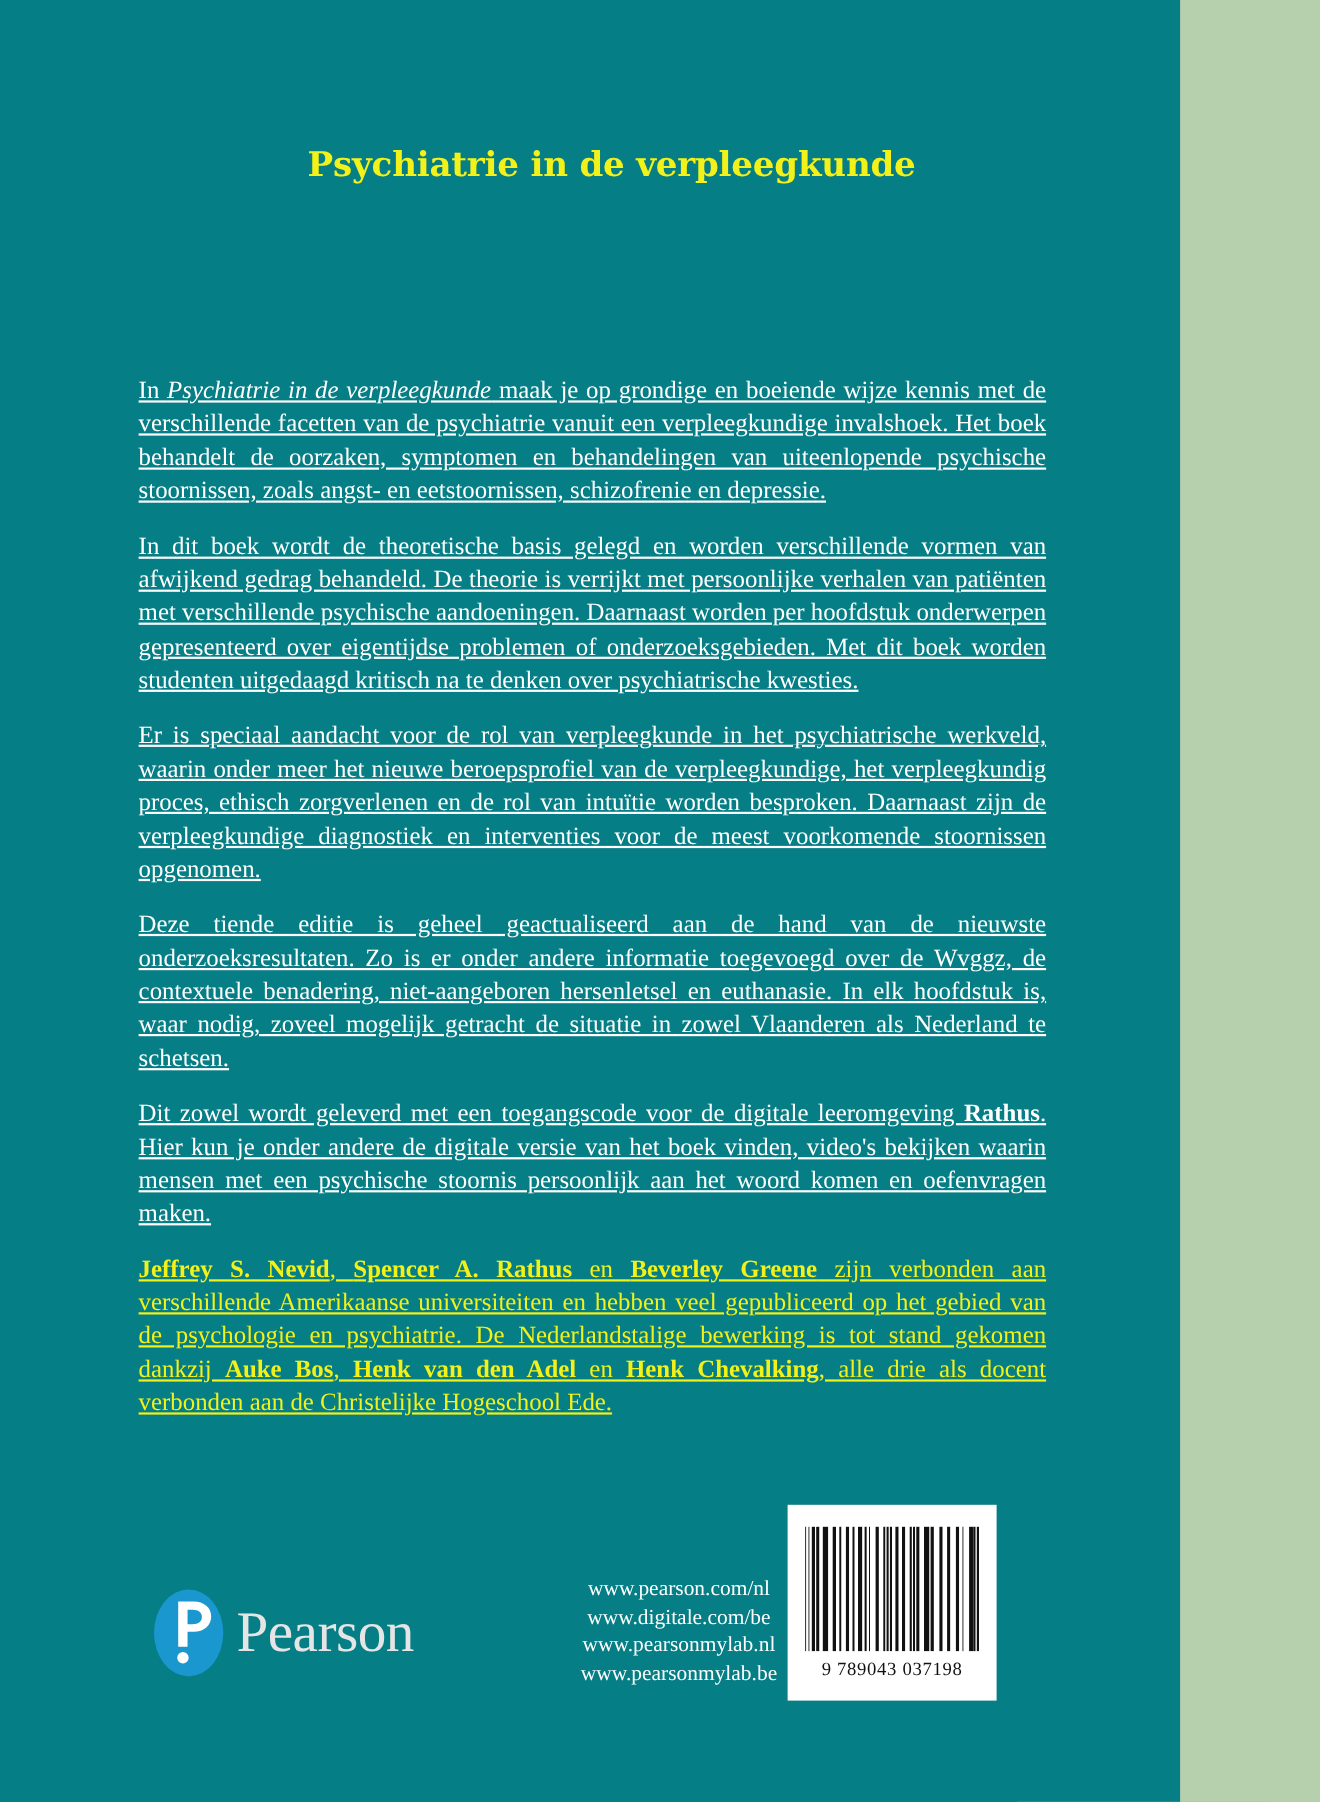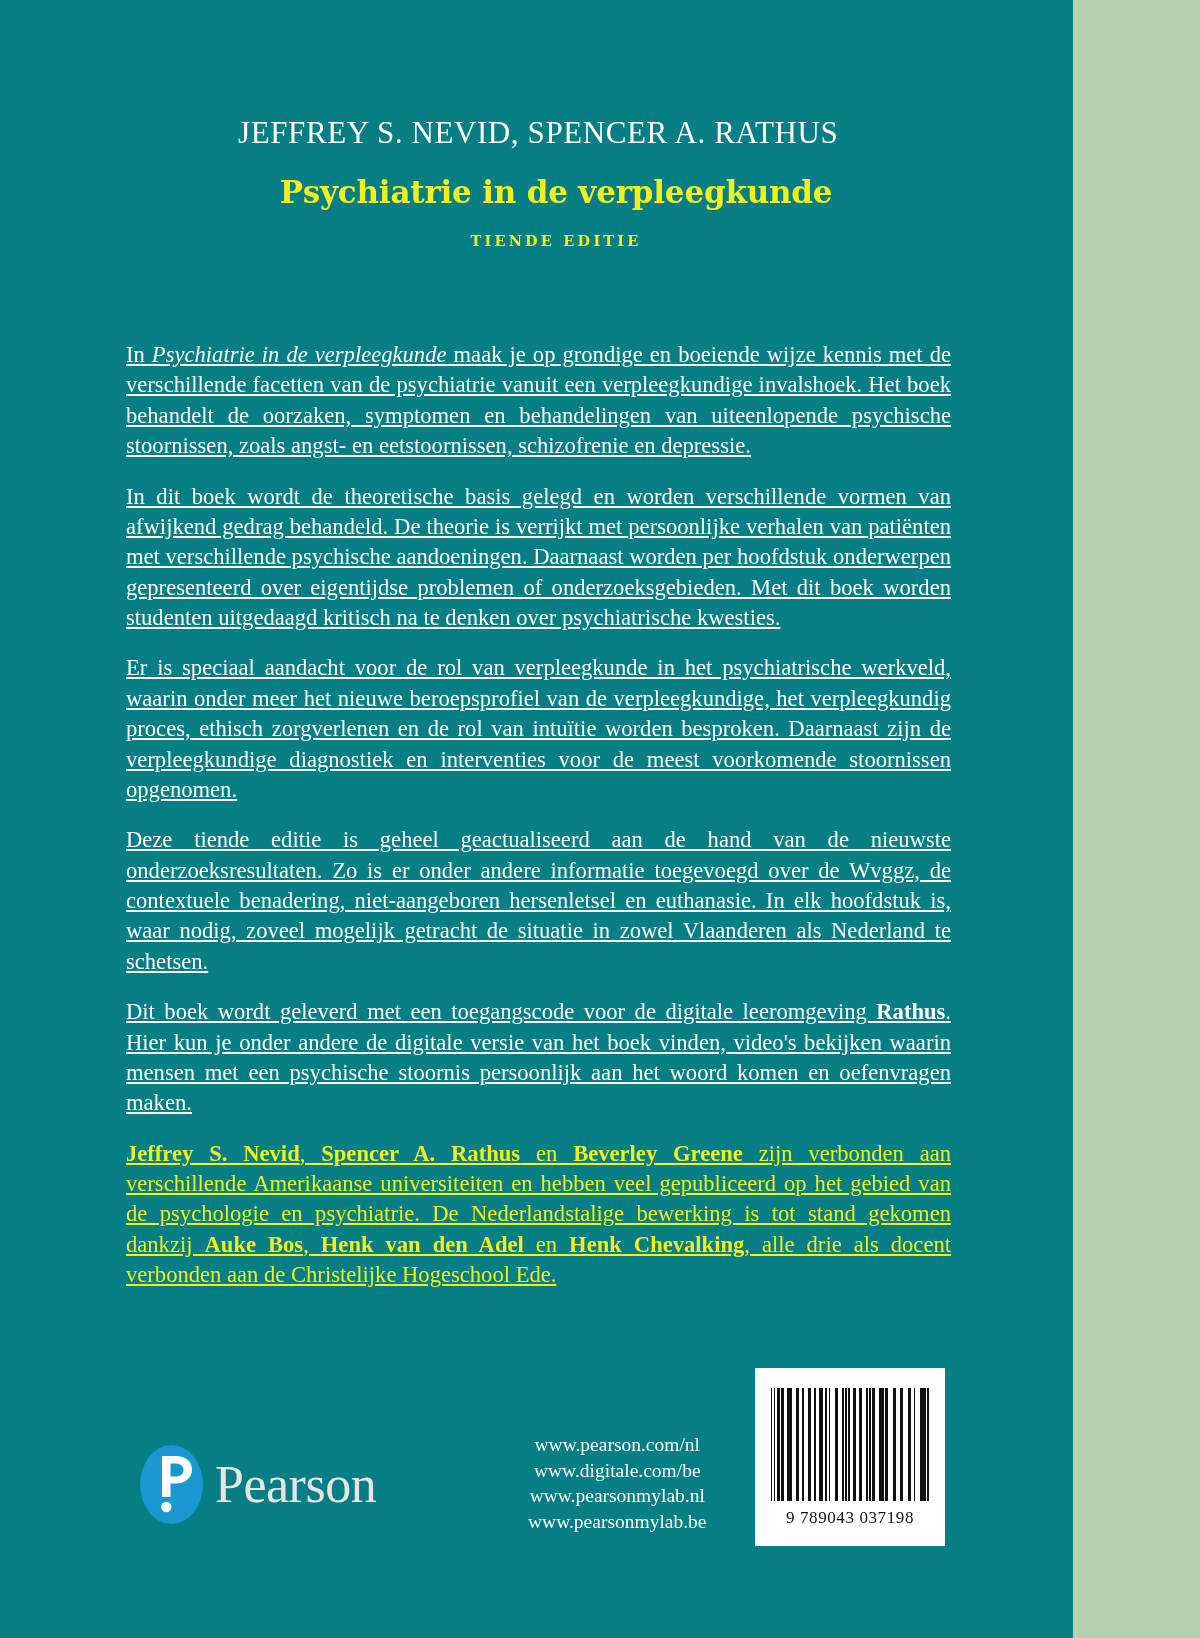--- a/index.html
+++ b/index.html
@@ -100,21 +100,21 @@
     position:absolute; left:528px; top:72px;
     color:#FFFFFF;
     font-family:"Liberation Serif", serif;
     font-size:19.5px;
     line-height:1.32;
     text-align:center;
   }
   #urls div { white-space:nowrap; }
 
   #barcode-panel {
-    position:absolute; left:755px; top:8px;
+    position:absolute; left:716px; top:8px;
     width:190px; height:178px;
     background:#FFFFFF;
   }
   #bars {
     position:absolute; left:16px; top:20px;
     width:158px; height:113px;
     display:flex; align-items:flex-end;
   }
   #bars i { display:block; background:#111111; height:100%; }
   #isbn-text {
@@ -126,37 +126,35 @@
     letter-spacing:0.6px;
   }
 </style>
 </head>
 <body>
 
 <div id="cover">
 
   <div id="header">
     <div class="authors">
-      <span class="ln ln1">JEFFREY S. NEVID, SPENCER A. RATHUS</span>
     </div>
     <div class="booktitle">Psychiatrie in de verpleegkunde</div>
-    <div class="edition">TIENDE EDITIE</div>
   </div>
 
   <div id="blurb">
 
     <p><span>In </span><em>Psychiatrie in de verpleegkunde</em><span> maak je op grondige en boeiende wijze kennis met de verschillende facetten van de psychiatrie vanuit een verpleegkundige invalshoek. Het boek behandelt de oorzaken, symptomen en behandelingen van uiteenlopende psychische stoornissen, zoals angst- en eetstoornissen, schizofrenie en depressie.</span></p>
 
     <p>In dit boek wordt de theoretische basis gelegd en worden verschillende vormen van afwijkend gedrag behandeld. De theorie is verrijkt met persoonlijke verhalen van patiënten met verschillende psychische aandoeningen. Daarnaast worden per hoofdstuk onderwerpen gepresenteerd over eigentijdse problemen of onderzoeksgebieden. Met dit boek worden studenten uitgedaagd kritisch na te denken over psychiatrische kwesties.</p>
 
     <p>Er is speciaal aandacht voor de rol van verpleegkunde in het psychiatrische werkveld, waarin onder meer het nieuwe beroepsprofiel van de verpleegkundige, het verpleegkundig proces, ethisch zorgverlenen en de rol van intuïtie worden besproken. Daarnaast zijn de verpleegkundige diagnostiek en interventies voor de meest voorkomende stoornissen opgenomen.</p>
 
     <p>Deze tiende editie is geheel geactualiseerd aan de hand van de nieuwste onderzoeksresultaten. Zo is er onder andere informatie toegevoegd over de Wvggz, de contextuele benadering, niet-aangeboren hersenletsel en euthanasie. In elk hoofdstuk is, waar nodig, zoveel mogelijk getracht de situatie in zowel Vlaanderen als Nederland te schetsen.</p>
 
-    <p><span>Dit boek wordt geleverd met een toegangscode voor de digitale leeromgeving </span><b>Rathus</b><span>. Hier kun je onder andere de digitale versie van het boek vinden, video's bekijken waarin mensen met een psychische stoornis persoonlijk aan het woord komen en oefenvragen maken.</span></p>
+    <p><span>Dit zowel wordt geleverd met een toegangscode voor de digitale leeromgeving </span><b>Rathus</b><span>. Hier kun je onder andere de digitale versie van het boek vinden, video's bekijken waarin mensen met een psychische stoornis persoonlijk aan het woord komen en oefenvragen maken.</span></p>
 
     <p class="yellow"><b>Jeffrey S. Nevid</b><span>, </span><b>Spencer A. Rathus</b><span> en </span><b>Beverley Greene</b><span> zijn verbonden aan verschillende Amerikaanse universiteiten en hebben veel gepubliceerd op het gebied van de psychologie en psychiatrie. De Nederlandstalige bewerking is tot stand gekomen dankzij </span><b>Auke Bos</b><span>, </span><b>Henk van den Adel</b><span> en </span><b>Henk Chevalking</b><span>, alle drie als docent verbonden aan de Christelijke Hogeschool Ede.</span></p>
 
   </div>
 
   <div id="footer">
 
     <div id="pearson-logo">
       <div class="p-mark">
         <svg class="glyph" viewBox="0 0 63 79">

